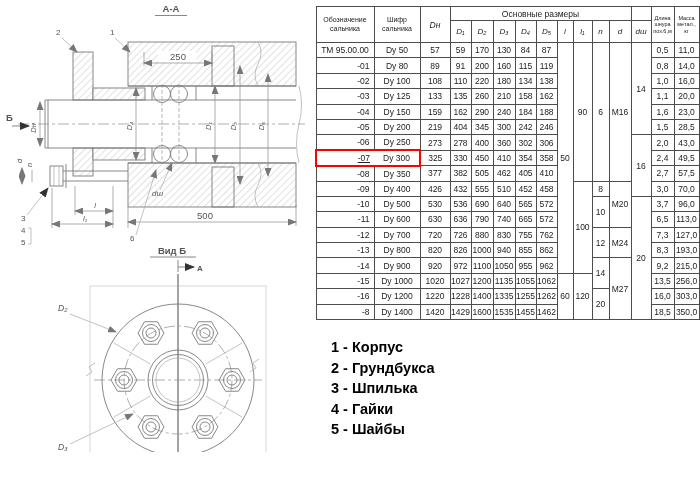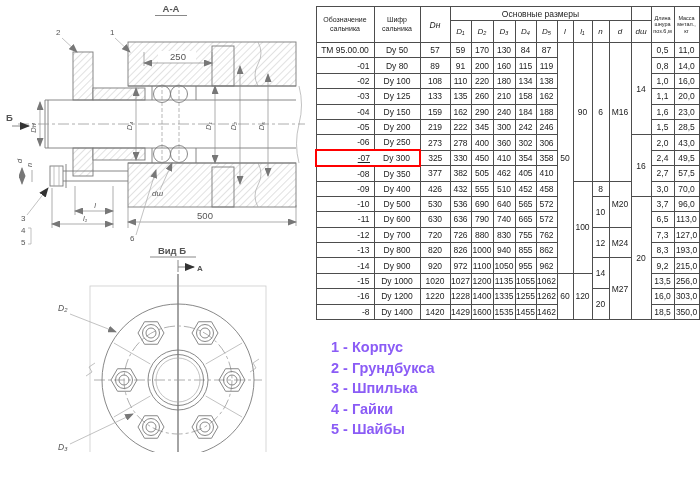--- a/index.html
+++ b/index.html
@@ -25,21 +25,21 @@
   #tbl thead tr:nth-child(2){height:22px;}
   #tbl tbody tr{height:15.4px;}
   #tbl .h2l{font-size:7px;white-space:normal;line-height:1.25;}
   #tbl .tiny{font-size:5.5px;white-space:normal;line-height:1.2;}
   #tbl .sub th{font-style:italic;font-size:8px;}
   #tbl .ital{font-style:italic;}
   #tbl td.ra{text-align:right;padding-right:4px;}
   #tbl td.hlL{border:2px solid #ff0000;border-right:none;text-decoration:underline;}
   #tbl td.hlR{border:2px solid #ff0000;border-left:none;}
   
-  #legend{position:absolute;left:331px;top:337px;color:#8b5cf6;
+  #legend{position:absolute;left:331px;top:337px;color:#000000;
           font-size:14.5px;font-weight:600;line-height:20.5px;}
 </style>
 </head>
 <body>
 
 <div id="page">
 
   <svg id="drawing" width="313" height="490" viewBox="0 0 313 490">
     <defs>
       <pattern id="hat" patternUnits="userSpaceOnUse" width="5" height="5" patternTransform="rotate(45)">
@@ -324,21 +324,21 @@
           <td>240</td>
           <td>184</td>
           <td>188</td>
           <td>1,6</td>
           <td>23,0</td>
         </tr>
         <tr>
           <td class="ra">-05</td>
           <td>Dy 200</td>
           <td>219</td>
-          <td>222</td>
+          <td>404</td>
           <td>345</td>
           <td>300</td>
           <td>242</td>
           <td>246</td>
           <td>1,5</td>
           <td>28,5</td>
         </tr>
         <tr>
           <td class="ra">-06</td>
           <td>Dy 250</td>

